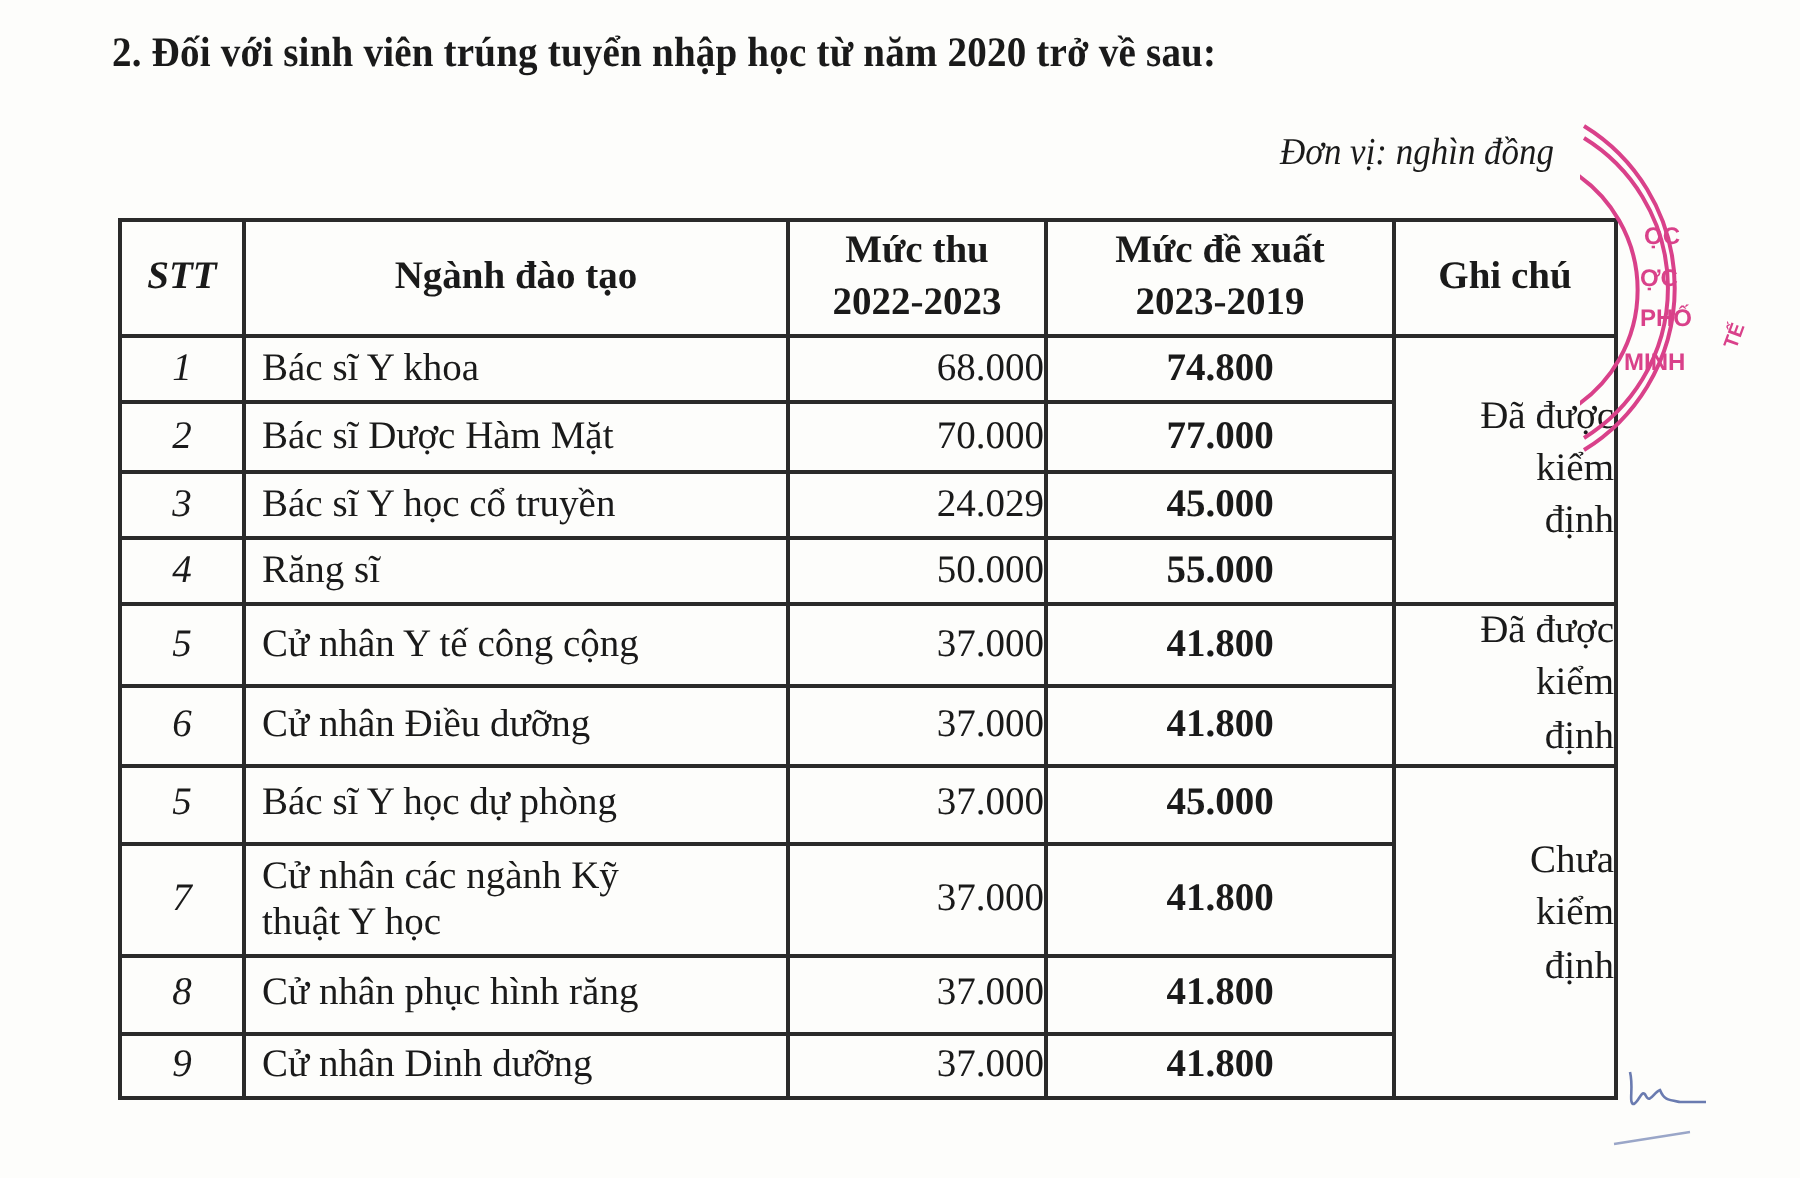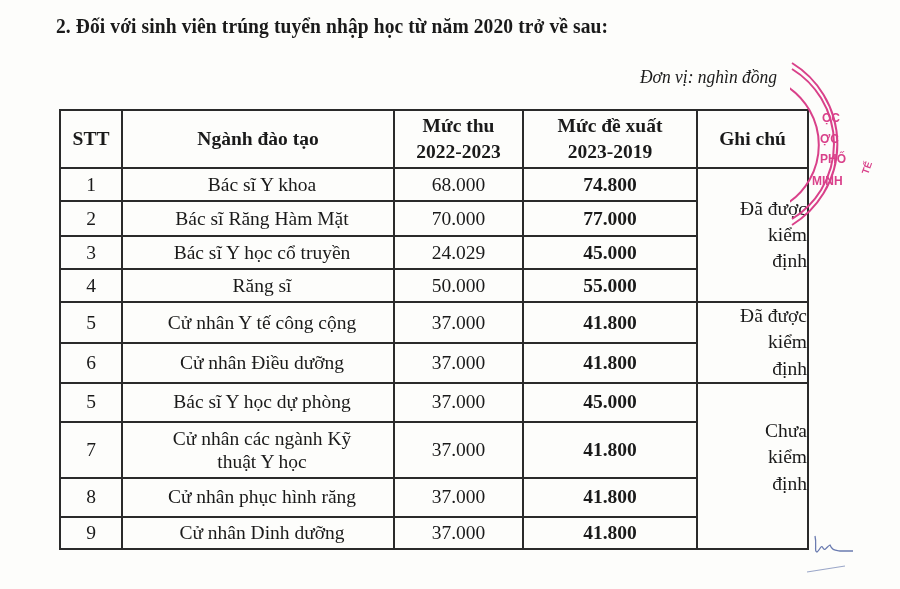--- a/index.html
+++ b/index.html
@@ -24,23 +24,23 @@
       position: absolute; left: 59px; top: 109px;
       border-collapse: collapse;
       font-size: 19.5px;
     }
     table.fees td, table.fees th {
       border: 2px solid #2a2a2a;
       padding: 0;
       vertical-align: middle;
     }
     table.fees th { font-weight: bold; text-align: center; line-height: 1.35; }
-    .c-stt { width: 60px; text-align: center; }
-    .c-name { width: 262px; text-align: center; padding-left: 8px !important; }
-    .c-fee { width: 127px; text-align: center; }
+    .c-stt { width: 60px; text-align: center; font-style: italic; }
+    .c-name { width: 262px; text-align: left; padding-left: 8px !important; }
+    .c-fee { width: 127px; text-align: right; }
     .c-prop { width: 172px; text-align: center; font-weight: bold; }
     .c-note { width: 109px; text-align: right; line-height: 1.35; }
     tr.hdr { height: 58px; }
     tr.r1 { height: 33px; }
     tr.r2 { height: 35px; }
     tr.r3 { height: 33px; }
     tr.r4 { height: 33px; }
     tr.r5 { height: 41px; }
     tr.r6 { height: 39px; }
     tr.r7 { height: 39px; }
@@ -82,21 +82,21 @@
     <td class="c-fee">68.000</td>
     <td class="c-prop">74.800</td>
     <td class="c-note" rowspan="4">
       <span>Đã được</span><br>
       <span>kiểm</span><br>
       <span>định</span>
     </td>
   </tr>
   <tr class="r2">
     <td class="c-stt">2</td>
-    <td class="c-name">Bác sĩ Răng Hàm Mặt</td>
+    <td class="c-name">Bác sĩ Dược Hàm Mặt</td>
     <td class="c-fee">70.000</td>
     <td class="c-prop">77.000</td>
   </tr>
   <tr class="r3">
     <td class="c-stt">3</td>
     <td class="c-name">Bác sĩ Y học cổ truyền</td>
     <td class="c-fee">24.029</td>
     <td class="c-prop">45.000</td>
   </tr>
   <tr class="r4">

